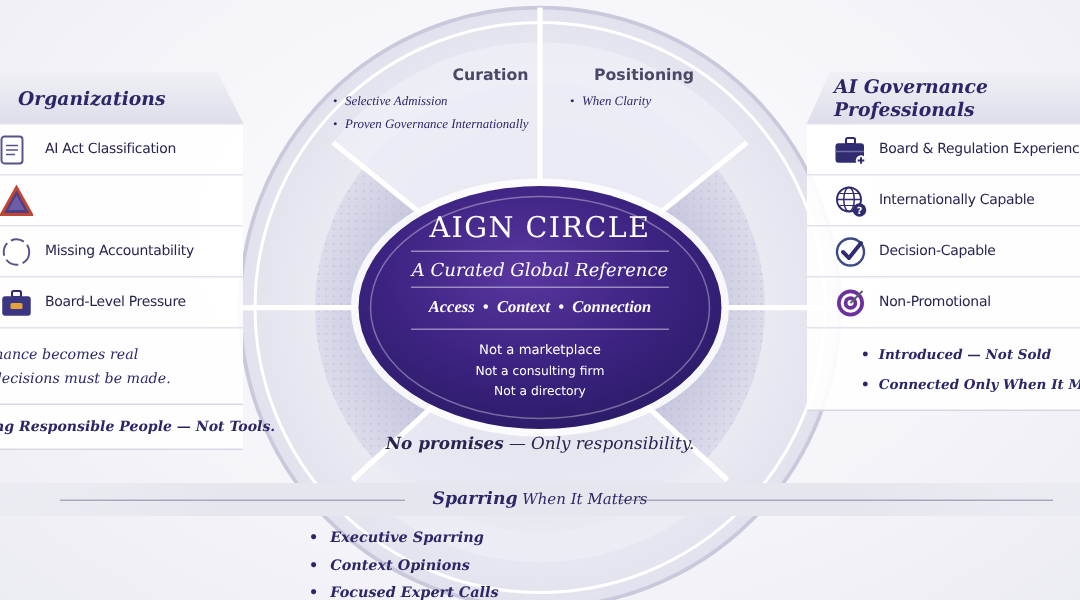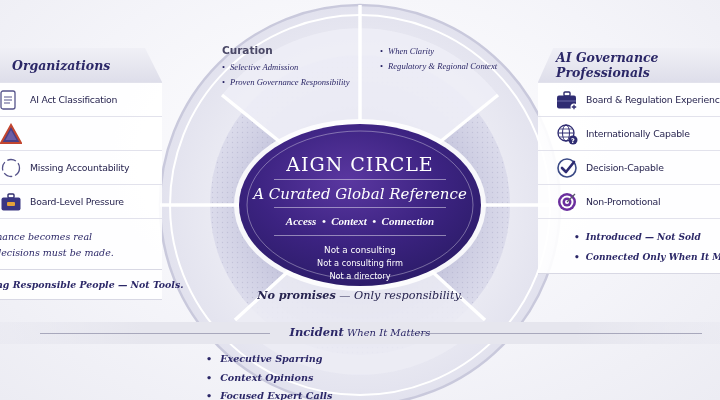--- a/index.html
+++ b/index.html
@@ -36,30 +36,30 @@
   .note { font-family: "DejaVu Serif", serif; font-style: italic; font-size: 9.5px; color: #2b2767; padding: 10px 0 8px 0; line-height: 16px; border-top: 1px solid #e2e2ec; }
   .panel.left .note { padding-left: 0; margin-left: -6px; white-space: nowrap; }
   .tag { font-family: "DejaVu Serif", serif; font-style: italic; font-weight: bold; font-size: 9.4px; color: #2b2767; padding: 9px 0; border-top: 1px solid #d8d8e4; white-space: nowrap; }
   .panel.left .tag { margin-left: -6px; }
   .bul { list-style: none; padding: 8px 0 6px 36px; border-top: 1px solid #e2e2ec; }
   .bul li { font-family: "DejaVu Serif", serif; font-style: italic; font-weight: bold; font-size: 9px; color: #2b2767; line-height: 20px; white-space: nowrap; }
   .bul li::before { content: "•"; margin-right: 6px; }
 
   
   .quad { position: absolute; top: 44px; }
-  .quad h3 { font-family: "DejaVu Sans", sans-serif; font-size: 10.5px; font-weight: bold; color: #4a4866; text-align: left; margin-bottom: 4px; }
+  .quad h3 { font-family: "DejaVu Sans", sans-serif; font-size: 10.5px; font-weight: bold; color: #4a4866; text-align: right; margin-bottom: 4px; }
   .quad ul { list-style: none; }
   .quad li { font-family: Liberation Serif, serif; font-style: italic; font-size: 8.6px; color: #2b2767; line-height: 15px; white-space: nowrap; }
   .quad li::before { content: "•"; margin-right: 5px; font-style: normal; }
 
   
   .core { position: absolute; left: 238px; top: 123px; width: 244px; height: 160px; text-align: center; color: #fff; }
-  .core .title { font-family: "DejaVu Serif", serif; font-size: 19px; letter-spacing: 1px; margin-top: 30px; }
+  .core .title { font-family: "DejaVu Serif", serif; font-size: 19px; letter-spacing: 1px; margin-top: 18px; }
   .core .hr { height: 1px; background: rgba(255,255,255,0.45); margin: 4px 36px; }
-  .core .sub { font-family: "DejaVu Serif", serif; font-style: italic; font-size: 15px; margin: 5px 0 4px; }
+  .core .sub { font-family: "DejaVu Serif", serif; font-style: italic; font-size: 12px; margin: 5px 0 4px; }
   .core .acc { font-family: Liberation Serif, serif; font-style: italic; font-weight: bold; font-size: 11px; margin: 7px 0 8px; }
   .core .nots { margin-top: 8px; }
   .core .nots div { font-family: "DejaVu Sans", sans-serif; font-size: 8.2px; line-height: 13px; }
   .core .nots div:first-child { font-size: 8.8px; }
 
   .promise { position: absolute; left: 0; width: 720px; top: 288px; text-align: center; font-family: "DejaVu Serif", serif; font-style: italic; font-size: 11.2px; color: #27244f; }
   .promise b { font-style: italic; }
 
   
   .results-band { position: absolute; left: 0; top: 322px; width: 720px; height: 22px; background: linear-gradient(90deg, rgba(220,220,232,0.2), #e6e6ee 20%, #e6e6ee 80%, rgba(220,220,232,0.2)); }
@@ -117,39 +117,39 @@
 
     <ellipse cx="360" cy="205" rx="126" ry="86" fill="#ffffff" opacity="0.85"></ellipse>
     <ellipse cx="360" cy="205" rx="121" ry="81" fill="url(#coreGrad)"></ellipse>
     <ellipse cx="360" cy="205" rx="113" ry="74" fill="none" stroke="#ffffff" stroke-opacity="0.35" stroke-width="1"></ellipse>
   </svg>
 
   <div class="quad" style="left:222px;">
     <h3>Curation</h3>
     <ul>
       <li>Selective Admission</li>
-      <li>Proven Governance Responsibility</li>
+      <li>Proven Governance Internationally</li>
     </ul>
   </div>
   <div class="quad" style="left:380px;">
+    <h3 style="text-align:left;padding-left:16px;">Positioning</h3>
     <ul>
       <li>When Clarity</li>
-      <li>Regulatory &amp; Regional Context</li>
     </ul>
   </div>
 
   <div class="core">
     <div class="title">AIGN CIRCLE</div>
     <div class="hr"></div>
     <div class="sub">A Curated Global Reference</div>
     <div class="hr"></div>
     <div class="acc" style="white-space:pre;">Access  •  Context  •  Connection</div>
     <div class="hr"></div>
     <div class="nots">
-      <div>Not a consulting</div>
+      <div>Not a marketplace</div>
       <div>Not a consulting firm</div>
       <div>Not a directory</div>
     </div>
   </div>
 
   <div class="promise">
     <b>No promises</b><span> — Only responsibility.</span>
   </div>
 
   <div class="panel left">
@@ -239,21 +239,21 @@
         <li>Connected Only When It Matters</li>
       </ul>
     </div>
   </div>
 
   <div class="results-band">
     <div class="line" style="left:40px;width:230px;"></div>
     <div class="line" style="left:412px;width:290px;"></div>
   </div>
   <div class="results-title">
-    <b>Incident</b><span> When It Matters</span>
+    <b>Sparring</b><span> When It Matters</span>
   </div>
   <ul class="results-list">
     <li>Executive Sparring</li>
     <li>Context Opinions</li>
     <li>Focused Expert Calls</li>
   </ul>
 
 </div>
 
 </body></html>

